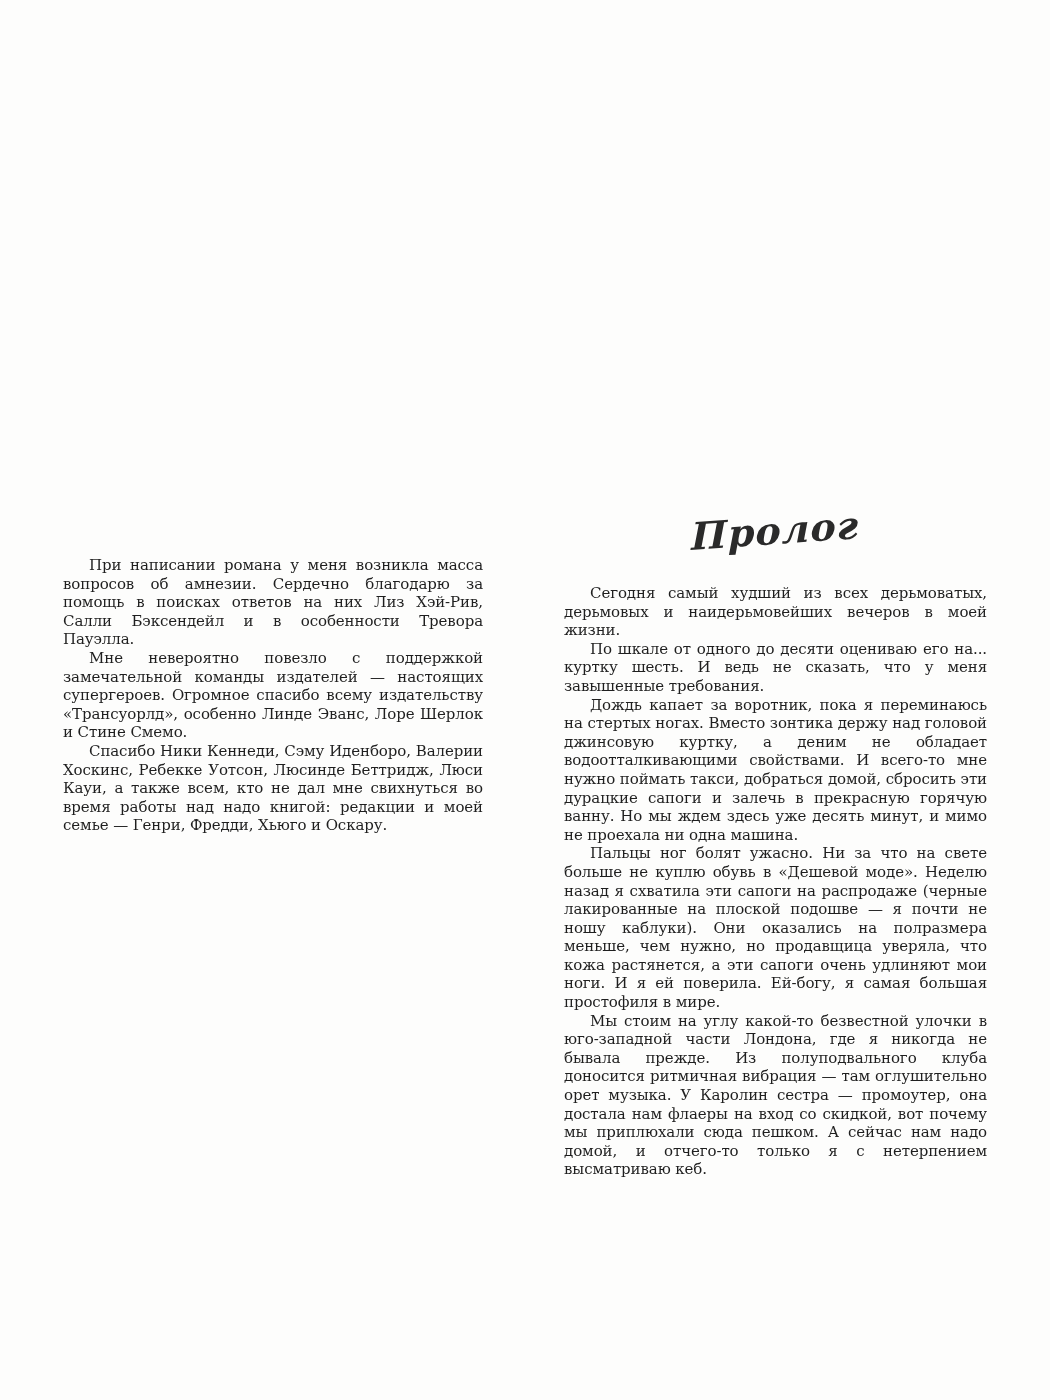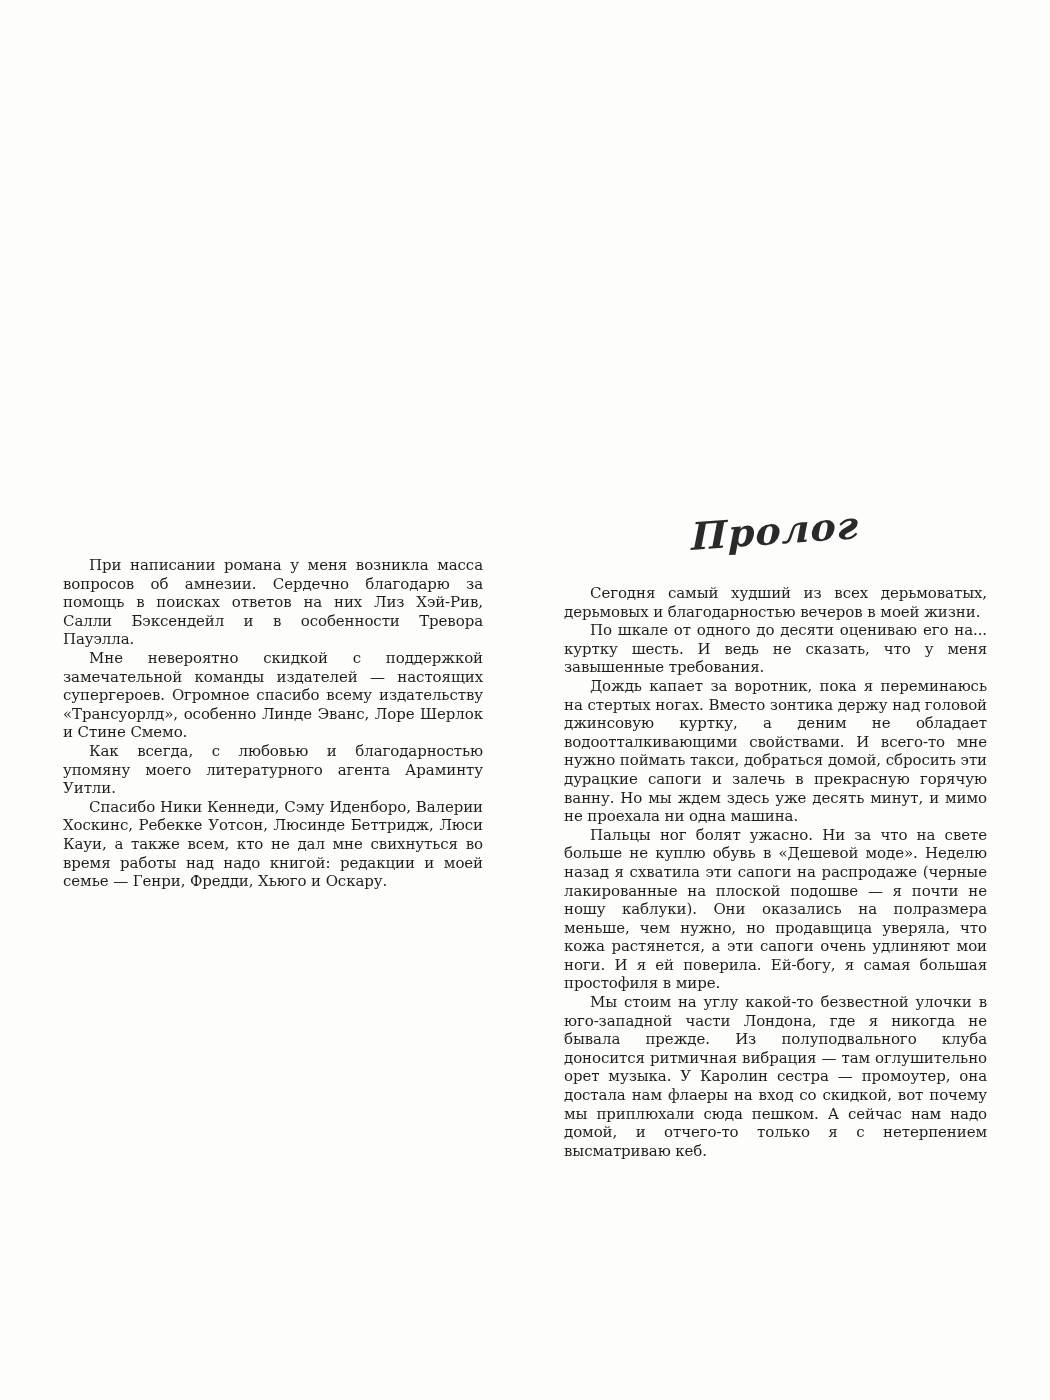--- a/index.html
+++ b/index.html
@@ -57,29 +57,28 @@
     letter-spacing: 1px;
   }
 </style>
 </head>
 <body>
 
 <div id="spread">
 
   <section id="left-page" class="page">
     <p class="para">При написании романа у меня возникла масса вопросов об амнезии. Сердечно благодарю за помощь в поисках ответов на них Лиз Хэй-Рив, Салли Бэксендейл и в особенности Тревора Пауэлла.</p>
-    <p class="para">Мне невероятно скидкой с поддержкой замечательной команды издателей — настоящих супергероев. Огромное спасибо всему издательству «Трансуорлд», особенно Линде Эванс, Лоре Шерлок и Стине Смемо.</p>
-    <p class="para">Как всегда, с любовью и благодарностью упомяну моего литературного агента Араминту Уитли.</p>
+    <p class="para">Мне невероятно повезло с поддержкой замечательной команды издателей — настоящих супергероев. Огромное спасибо всему издательству «Трансуорлд», особенно Линде Эванс, Лоре Шерлок и Стине Смемо.</p>
     <p class="para">Спасибо Ники Кеннеди, Сэму Иденборо, Валерии Хоскинс, Ребекке Уотсон, Люсинде Беттридж, Люси Кауи, а также всем, кто не дал мне свихнуться во время работы над надо книгой: редакции и моей семье — Генри, Фредди, Хьюго и Оскару.</p>
   </section>
 
   <section id="right-page" class="page">
     <h1 id="prologue-heading">
       <span class="script-word">Пролог</span>
     </h1>
-    <p class="para">Сегодня самый худший из всех дерьмоватых, дерьмовых и благодарностью вечеров в моей жизни.</p>
+    <p class="para">Сегодня самый худший из всех дерьмоватых, дерьмовых и наидерьмовейших вечеров в моей жизни.</p>
     <p class="para">По шкале от одного до десяти оцениваю его на... куртку шесть. И ведь не сказать, что у меня завышенные требования.</p>
     <p class="para">Дождь капает за воротник, пока я переминаюсь на стертых ногах. Вместо зонтика держу над головой джинсовую куртку, а деним не обладает водоотталкивающими свойствами. И всего-то мне нужно поймать такси, добраться домой, сбросить эти дурацкие сапоги и залечь в прекрасную горячую ванну. Но мы ждем здесь уже десять минут, и мимо не проехала ни одна машина.</p>
     <p class="para">Пальцы ног болят ужасно. Ни за что на свете больше не куплю обувь в «Дешевой моде». Неделю назад я схватила эти сапоги на распродаже (черные лакированные на плоской подошве — я почти не ношу каблуки). Они оказались на полразмера меньше, чем нужно, но продавщица уверяла, что кожа растянется, а эти сапоги очень удлиняют мои ноги. И я ей поверила. Ей-богу, я самая большая простофиля в мире.</p>
     <p class="para">Мы стоим на углу какой-то безвестной улочки в юго-западной части Лондона, где я никогда не бывала прежде. Из полуподвального клуба доносится ритмичная вибрация — там оглушительно орет музыка. У Каролин сестра — промоутер, она достала нам флаеры на вход со скидкой, вот почему мы приплюхали сюда пешком. А сейчас нам надо домой, и отчего-то только я с нетерпением высматриваю кеб.</p>
   </section>
 
 </div>
 
 </body></html>

